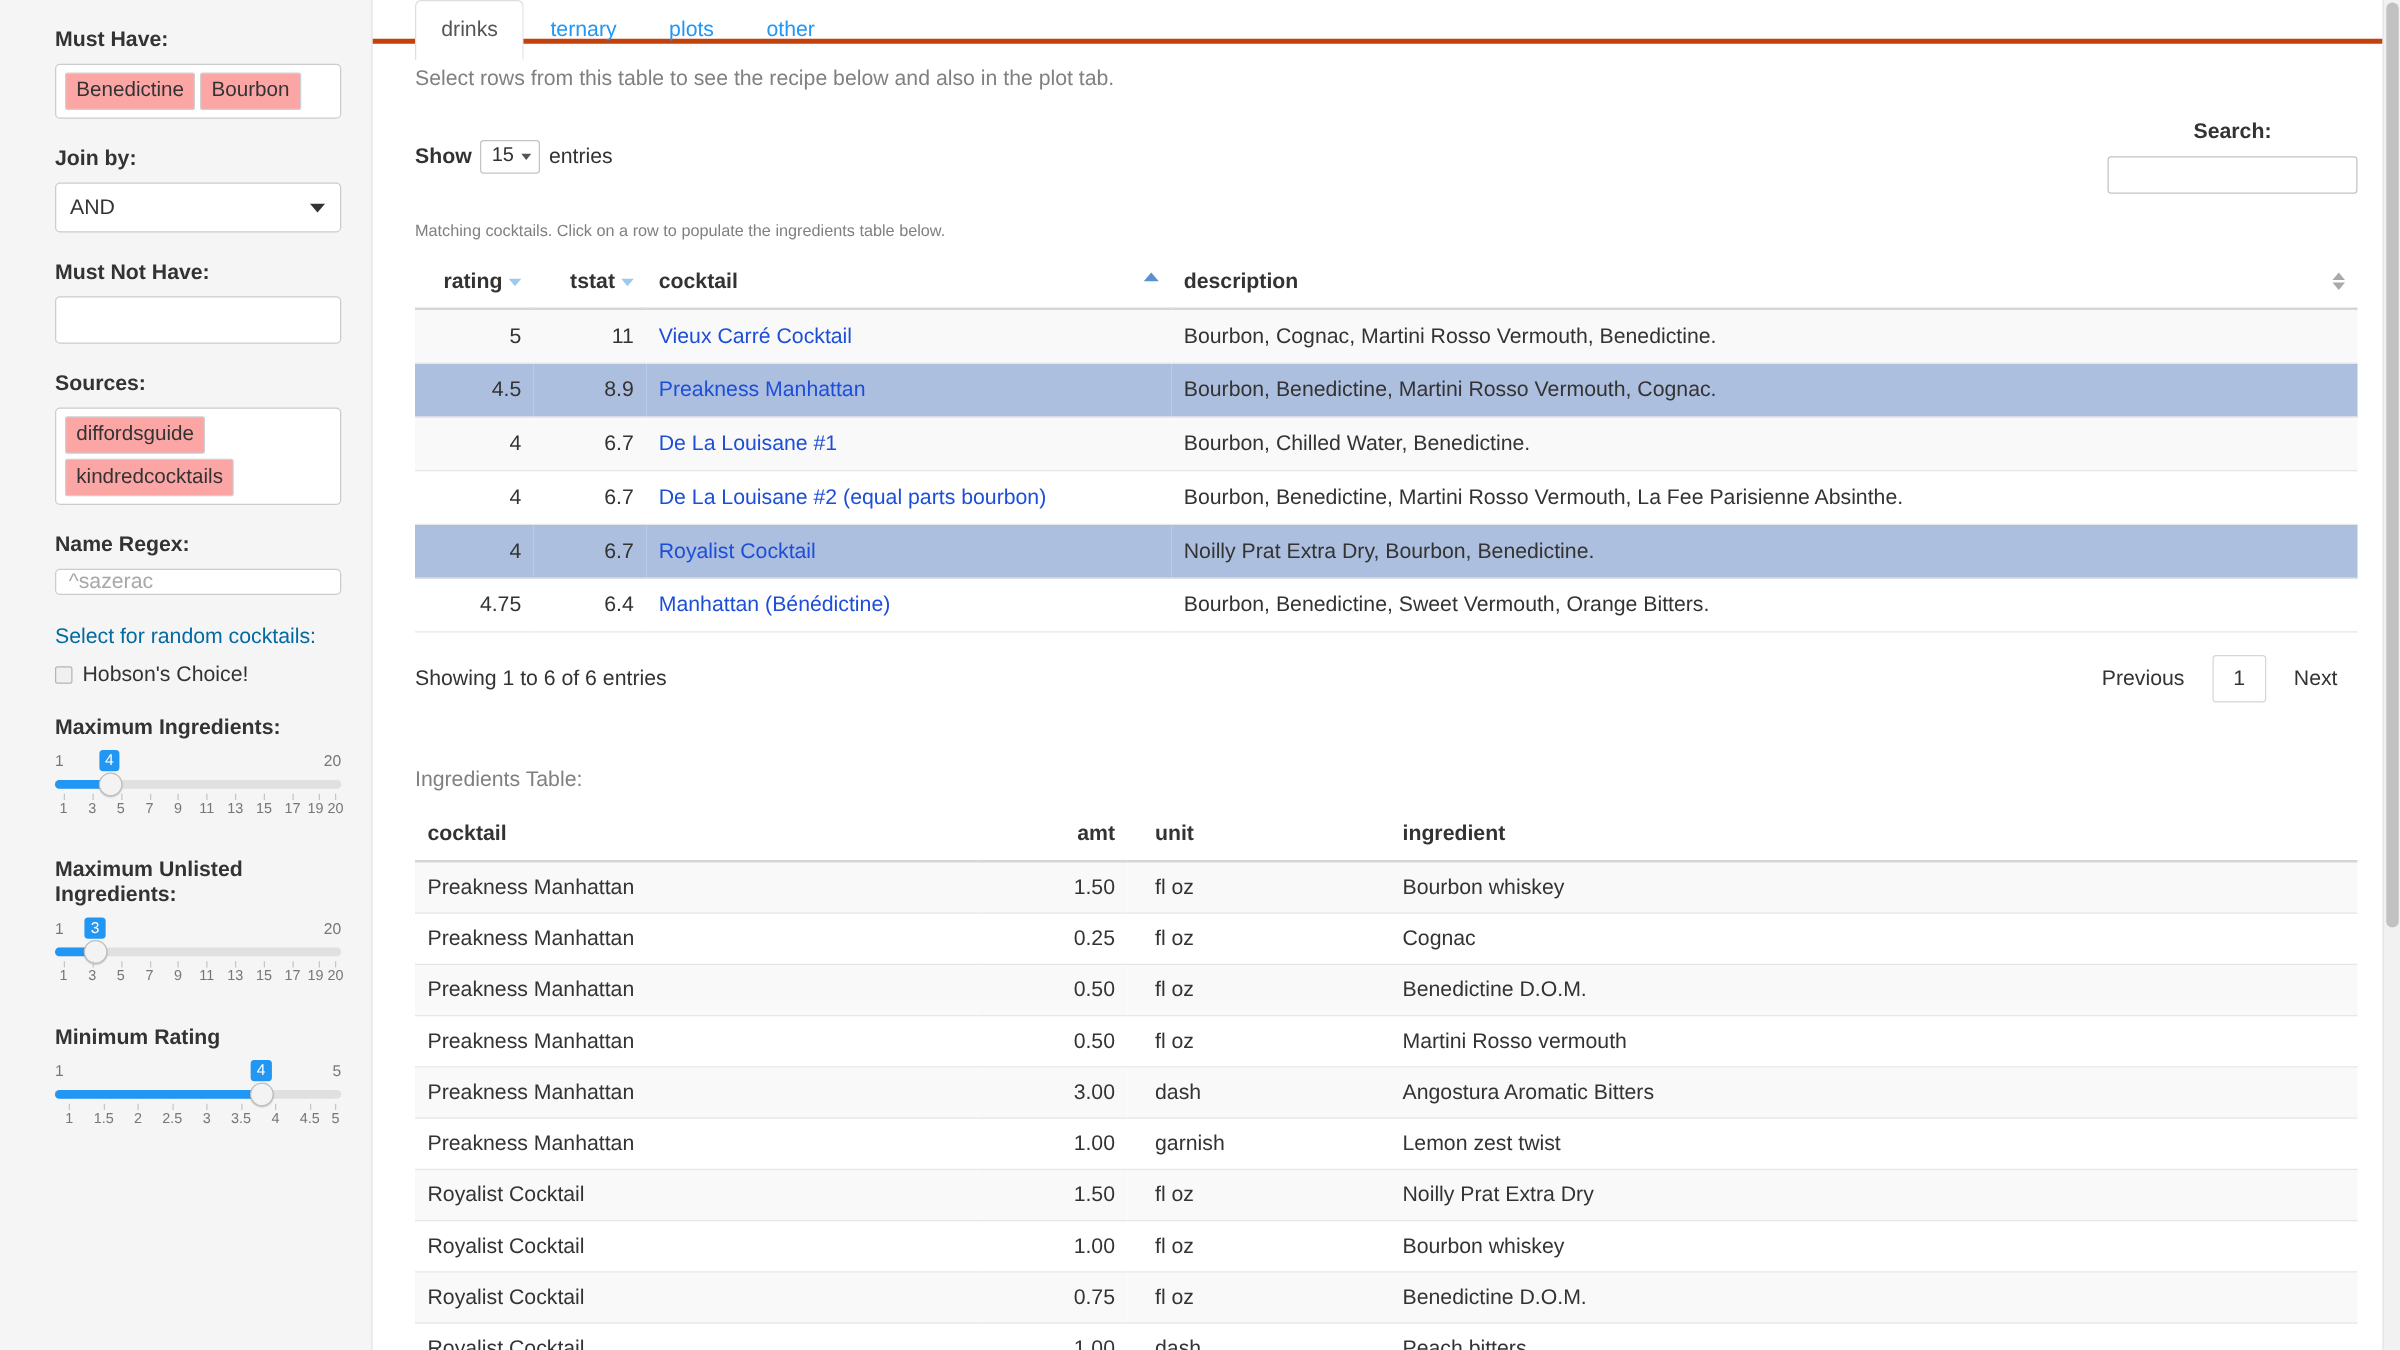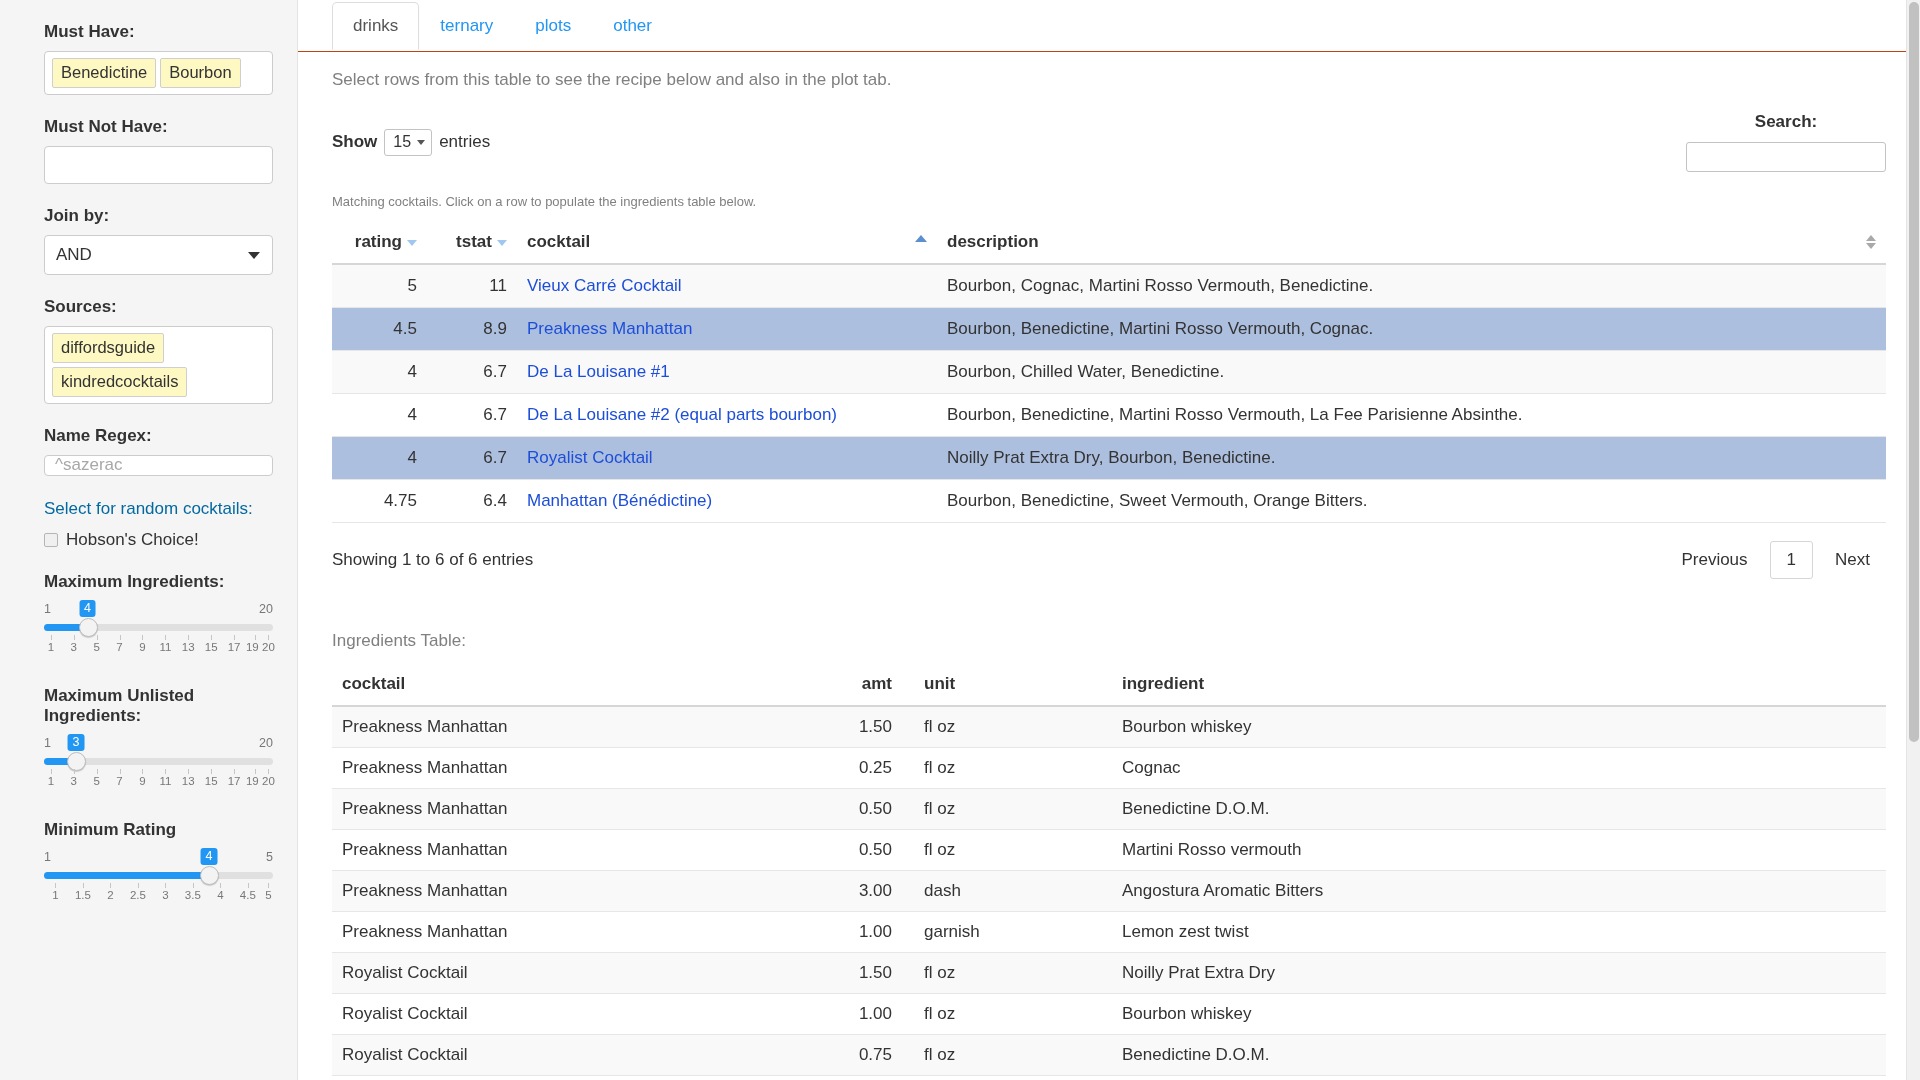--- a/index.html
+++ b/index.html
@@ -37,21 +37,21 @@
     border: 1px solid #ccc;
     border-radius: 4px;
     padding: 6px 7px;
     min-height: 38px;
     display: flex;
     flex-wrap: wrap;
     gap: 4px;
     align-items: flex-start;
   }
   .token {
-    background: #fef9c3;
+    background: #fca5a5;
     border: 1px solid #cfcfcf;
     border-radius: 2px;
     padding: 2px 8px;
     font-size: 16.5px;
     color: #333;
     line-height: 1.45;
   }
   .token-box.stacked { flex-direction: column; flex-wrap: nowrap; }
 
   .select-box {
@@ -163,24 +163,24 @@
 
   
   .main {
     flex: 1;
     padding: 0 0 0 0;
     position: relative;
     overflow: hidden;
   }
   .tabs {
     display: flex;
-    align-items: center;
-    border-bottom: 1px solid #c2410c;
+    align-items: flex-start;
+    border-bottom: 4px solid #c2410c;
     padding-left: 34px;
-    height: 52px;
+    height: 35px;
   }
   .tab {
     padding: 12px 20px;
     font-size: 17px;
     color: #2196f3;
     cursor: pointer;
     border: 1px solid transparent;
     border-radius: 5px 5px 0 0;
     margin-bottom: -1px;
     line-height: 1.3;
@@ -372,30 +372,30 @@
 
     <div class="block">
       <div class="field-label">Must Have:</div>
       <div class="token-box">
         <span class="token">Benedictine</span>
         <span class="token">Bourbon</span>
       </div>
     </div>
 
     <div class="block">
-      <div class="field-label">Must Not Have:</div>
-      <div class="token-box"></div>
-    </div>
-
-    <div class="block">
       <div class="field-label">Join by:</div>
       <div class="select-box">
         <span>AND</span>
         <span class="caret"></span>
       </div>
+    </div>
+
+    <div class="block">
+      <div class="field-label">Must Not Have:</div>
+      <div class="token-box"></div>
     </div>
 
     <div class="block">
       <div class="field-label">Sources:</div>
       <div class="token-box stacked">
         <span class="token">diffordsguide</span>
         <span class="token">kindredcocktails</span>
       </div>
     </div>
 

